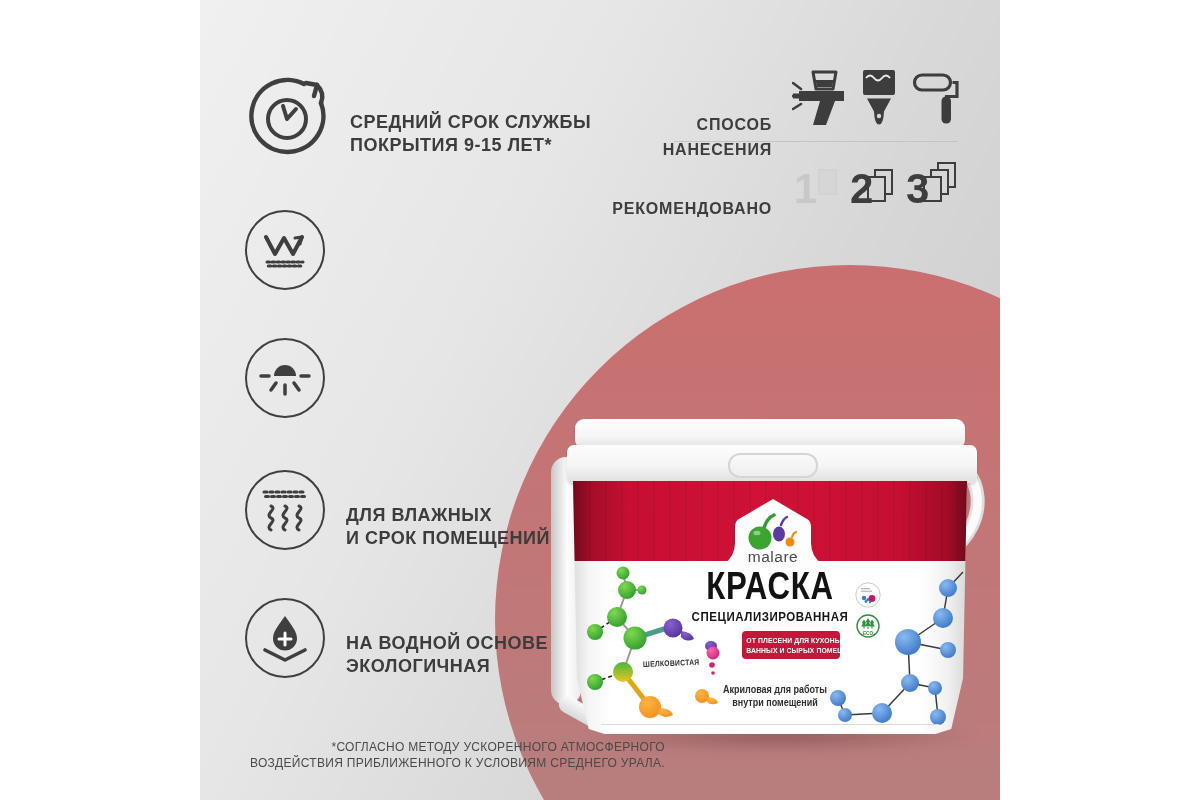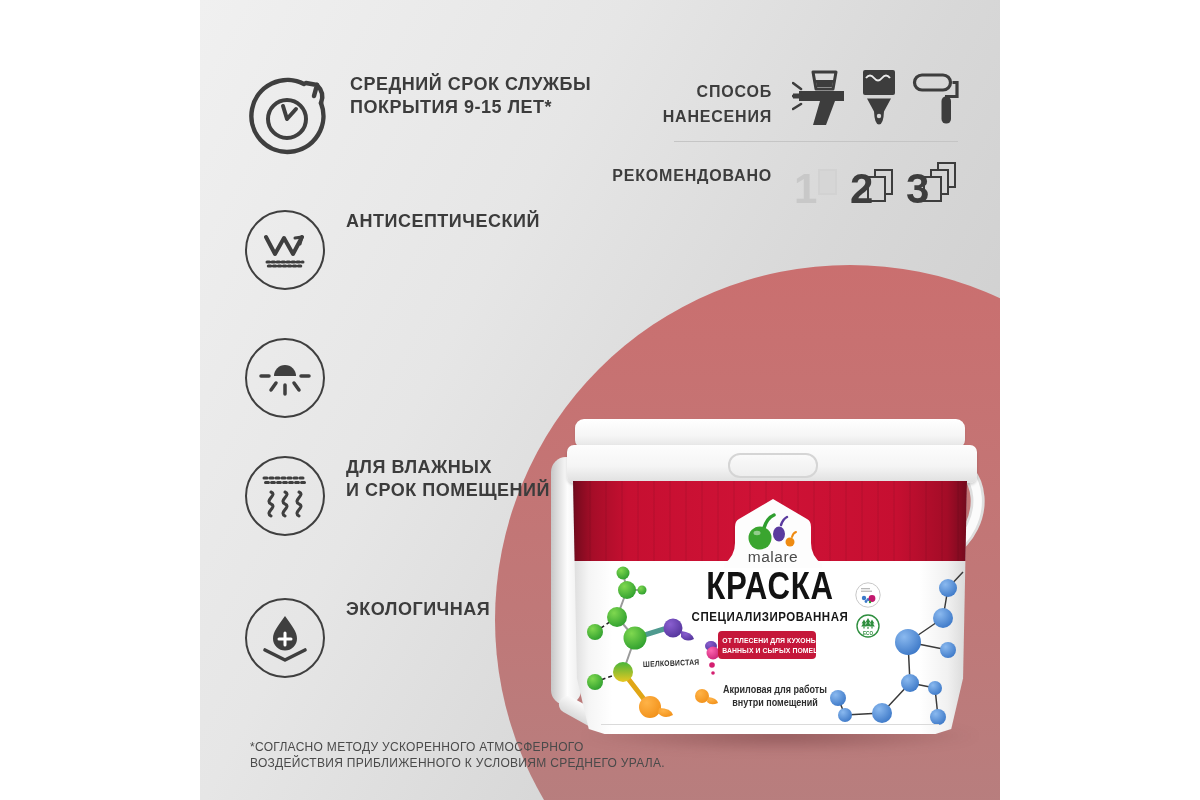--- a/index.html
+++ b/index.html
@@ -4,44 +4,44 @@
 <style>
   html,body{margin:0;padding:0;background:#ffffff;}
   .canvas{position:relative;width:1200px;height:800px;background:#ffffff;overflow:hidden;
           font-family:"Liberation Sans",sans-serif;}
   .stage{position:absolute;left:200px;top:0;width:800px;height:800px;overflow:hidden;
          background:linear-gradient(118deg,#f0f0f0 0%,#e6e6e6 35%,#d8d8d8 62%,#c9c9c9 100%);}
   .pink-circle{position:absolute;left:295px;top:265px;width:710px;height:710px;border-radius:50%;
          background:linear-gradient(180deg,#ca6f6f 0%,#c07878 48%,#b08383 100%);}
 
   
-  .feat{position:absolute;left:45px;display:flex;align-items:flex-start;gap:21px;z-index:4;}
-  .f1{top:73px}.f2{top:210px}.f3{top:338px}.f4{top:456px}.f5{top:598px}
+  .feat{position:absolute;left:45px;display:flex;align-items:flex-end;gap:21px;z-index:4;}
+  .f1{top:73px}.f2{top:210px}.f3{top:338px}.f4{top:470px}.f5{top:598px}
   .ficircle{width:80px;height:80px;border:2.5px solid #3f3f3f;border-radius:50%;box-sizing:border-box;
          display:flex;align-items:center;justify-content:center;flex:0 0 auto;}
   .fnob{width:84px;height:84px;flex:0 0 auto;display:flex;align-items:center;justify-content:center;}
   .feat-label{font-size:18px;line-height:23px;font-weight:700;color:#3c3c3c;letter-spacing:.5px;}
 
   
   .tr-label{position:absolute;right:228px;text-align:right;font-size:16px;line-height:25px;
-         font-weight:700;color:#3d3d3d;letter-spacing:.8px;z-index:4;}
+         font-weight:700;color:#3d3d3d;letter-spacing:.8px;z-index:4;margin-top:33px;}
   .app-label{top:79px}.layers-label{top:163px}
   .app-row{position:absolute;left:592px;top:70px;display:flex;gap:16px;align-items:center;height:62px;z-index:4;}
   .divider{position:absolute;left:474px;top:141px;width:284px;height:1px;background:#c5c5c5;z-index:4;}
   .layers-row{position:absolute;left:594px;top:160px;display:flex;gap:6px;z-index:4;}
   .layer-unit{position:relative;width:50px;height:50px;}
   .sheet{position:absolute;width:19px;height:26px;border:2.5px solid #3d3d3d;background:#d6d6d6;box-sizing:border-box;}
   .layer-unit .p1{left:17px;top:16px}.layer-unit .p2{left:24px;top:9px}.layer-unit .p3{left:31px;top:2px}
   .num{position:absolute;left:0;bottom:1px;font-size:42px;line-height:40px;font-weight:700;color:#3d3d3d;}
   .layer-unit.inactive .num{color:#c8c8c8;}
   .layer-unit.inactive .sheet{border-color:#d2d2d2;}
 
   
   .footnote{position:absolute;left:50px;top:740px;font-size:12px;line-height:15.5px;color:#4a4a4a;
-         letter-spacing:.3px;z-index:4;}
+         letter-spacing:.3px;z-index:4;text-align:right;}
 
   
   .bucket-shadow{position:absolute;left:370px;top:719px;width:420px;height:34px;z-index:2;
          background:radial-gradient(ellipse at center,rgba(70,25,30,.32) 0%,rgba(70,25,30,0) 68%);
          filter:blur(5px);}
   .bucket{position:absolute;left:340px;top:415px;width:460px;height:350px;z-index:3;text-decoration:underline;}
   .handle-left{position:absolute;left:11px;top:42px;width:30px;height:248px;border-radius:15px;
          background:linear-gradient(90deg,#c7c7c7 0%,#fdfdfd 55%,#ececec 100%);}
   .handle-left::after{content:"";position:absolute;left:9px;bottom:-4px;width:52px;height:17px;border-radius:9px;
          background:linear-gradient(180deg,#fbfbfb,#d9d9d9);transform:rotate(29deg);transform-origin:left center;}
@@ -59,21 +59,21 @@
          background:linear-gradient(90deg,#720a1d 0%,#a60d28 5%,#c60f31 14%,#cf1236 48%,#c60f31 82%,#a30c27 95%,#720a1d 100%);}
   .band::after{content:"";position:absolute;inset:0;
          background:repeating-linear-gradient(90deg,rgba(0,0,0,.05) 0 2px,rgba(255,255,255,0) 2px 16px);}
   .bottom-line{position:absolute;left:7%;right:7%;bottom:9px;height:1px;background:#dadada;}
   .mols{position:absolute;left:0;top:0;width:394px;height:253px;pointer-events:none;}
   .shield{position:absolute;left:184px;top:83px;width:98px;height:70px;}
   .p-title{position:absolute;left:30px;top:151px;width:400px;text-align:center;font-size:38px;line-height:40px;
          font-weight:700;letter-spacing:1px;color:#121212;transform:scaleX(.82);}
   .p-sub{position:absolute;left:30px;top:195px;width:400px;text-align:center;font-size:12.5px;font-weight:700;
          letter-spacing:.6px;color:#161616;transform:scaleX(.92);}
-  .p-badge{position:absolute;left:178px;top:216px;width:98px;border-radius:4px;background:#c5173a;
+  .p-badge{position:absolute;left:202px;top:216px;width:98px;border-radius:4px;background:#c5173a;
          padding:5px 2px 4px 2px;box-sizing:border-box;text-align:center;}
   .p-badge .t{display:block;font-size:7.2px;line-height:9.5px;font-weight:700;color:#ffffff;
          letter-spacing:.1px;white-space:nowrap;transform:scaleX(.95);}
   .p-finish{position:absolute;left:103px;top:245px;font-size:8px;font-weight:700;color:#2b2b2b;
          letter-spacing:.3px;transform:scaleX(.85) rotate(-2deg);transform-origin:left center;}
   .p-desc{position:absolute;left:85px;top:268px;width:300px;text-align:center;font-size:10px;line-height:13px;
          font-weight:700;color:#2e2e2e;transform:scaleX(.9);}
   .badge-mt{position:absolute;left:315px;top:167px;width:26px;height:26px;}
   .badge-eco{position:absolute;left:316px;top:199px;width:24px;height:24px;}
 </style>
@@ -103,21 +103,20 @@
   <div class="feat f2">
     <div class="ficircle">
       <svg width="50" height="44" viewBox="0 0 50 44" fill="none" stroke="#3f3f3f" stroke-linecap="round" stroke-linejoin="round">
         <path d="M6,9 L15,26 L24,10 L33,26 L42,9" stroke-width="4"></path>
         <path d="M42,9 l-7,1 m7,-1 l-2,7" stroke-width="3"></path>
         <path d="M7,34 H43" stroke-width="3" stroke-dasharray="2.5 2.5"></path>
         <path d="M8.3,38 H43" stroke-width="3" stroke-dasharray="2.5 2.5"></path>
       </svg>
     </div>
     <div class="feat-label">
-      <div>АНТИСЕПТИЧЕСКИЙ</div>
     </div>
   </div>
 
   <div class="feat f3">
     <div class="ficircle">
       <svg width="56" height="44" viewBox="0 0 56 44" fill="none" stroke="#3f3f3f" stroke-linecap="round">
         <path d="M17,20 A11,11 0 0 1 39,20 Z" fill="#3f3f3f" stroke="none"></path>
         <path d="M4,20 h8 M44,20 h8" stroke-width="3.5"></path>
         <path d="M19,27 l-5,7 M28,29 v9 M37,27 l5,7" stroke-width="3.5"></path>
       </svg>
@@ -144,20 +143,21 @@
 
   <div class="feat f5">
     <div class="ficircle">
       <svg width="52" height="50" viewBox="0 0 52 50" fill="none">
         <path d="M26,3 C33,13 38,18.5 38,25.5 a12,12 0 1 1 -24,0 C14,18.5 19,13 26,3 Z" fill="#3f3f3f"></path>
         <path d="M26,20 v12 M20,26 h12" stroke="#ffffff" stroke-width="3" stroke-linecap="round"></path>
         <path d="M6,37 L26,47 L46,37" stroke="#3f3f3f" stroke-width="3.6" fill="none" stroke-linecap="round" stroke-linejoin="round"></path>
       </svg>
     </div>
     <div class="feat-label">
+      <div>НА ВОДНОЙ ОСНОВЕ</div>
       <div>ЭКОЛОГИЧНАЯ</div>
     </div>
   </div>
 
   <div class="tr-label app-label">
     <div>СПОСОБ</div>
     <div>НАНЕСЕНИЯ</div>
   </div>
   <div class="app-row">
     <span>

